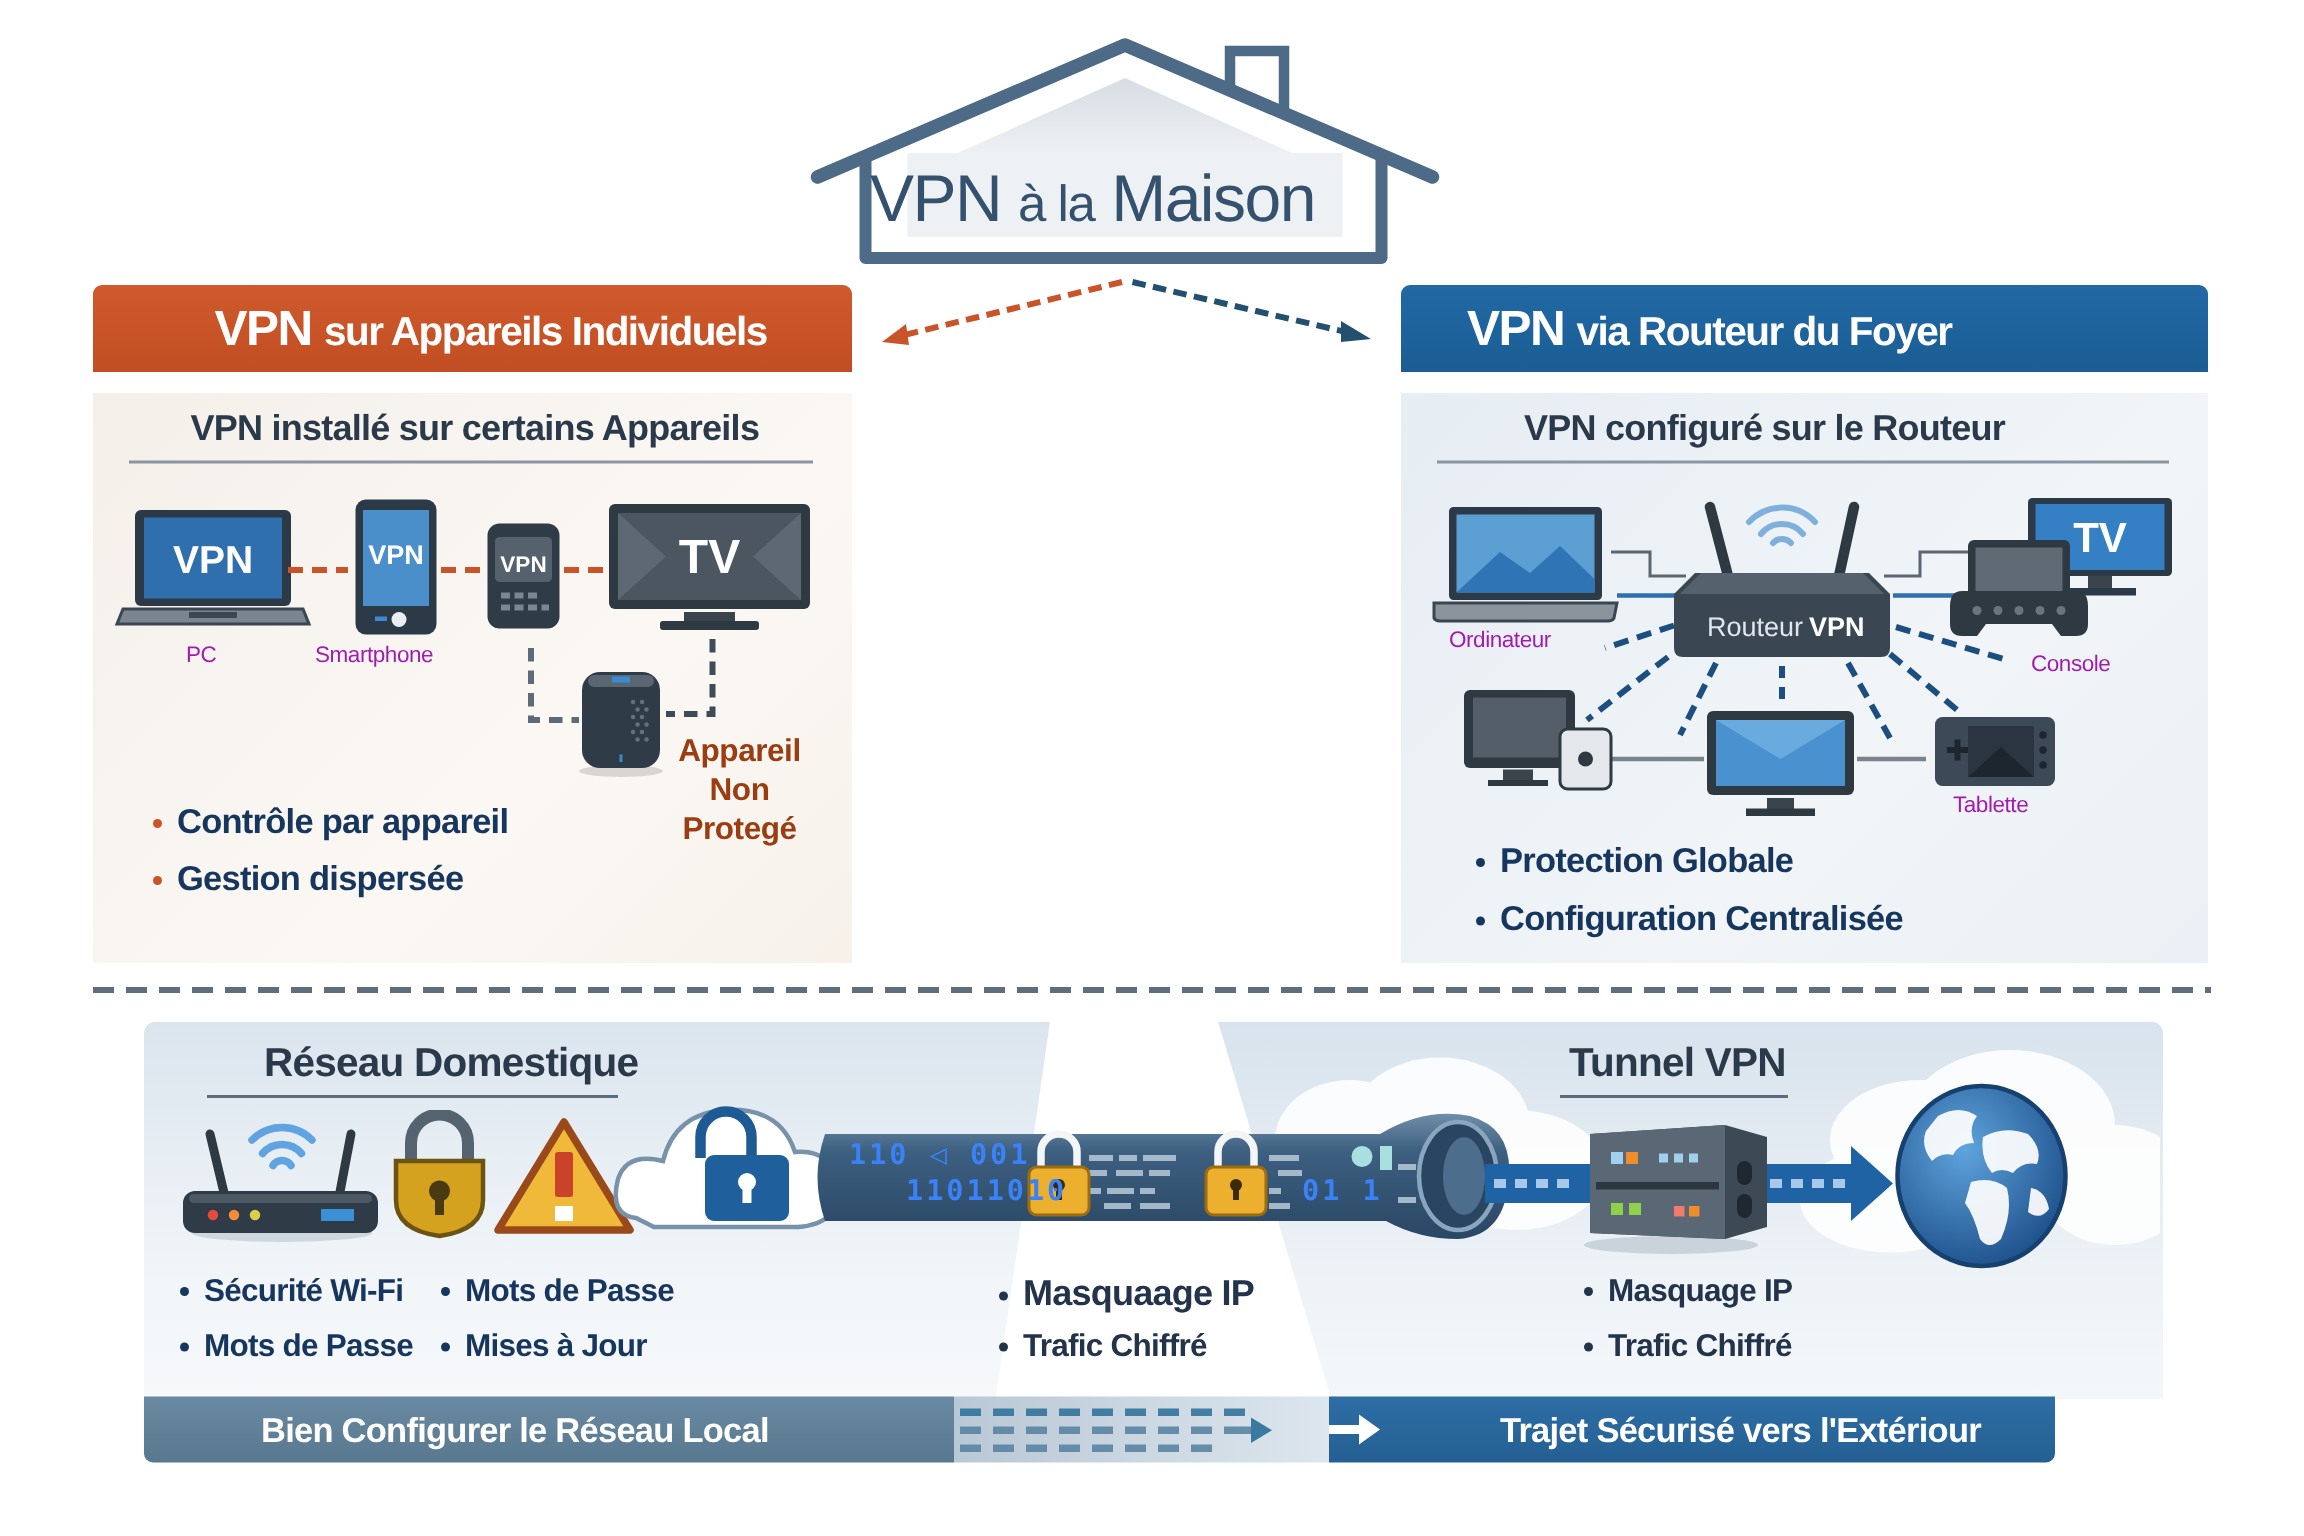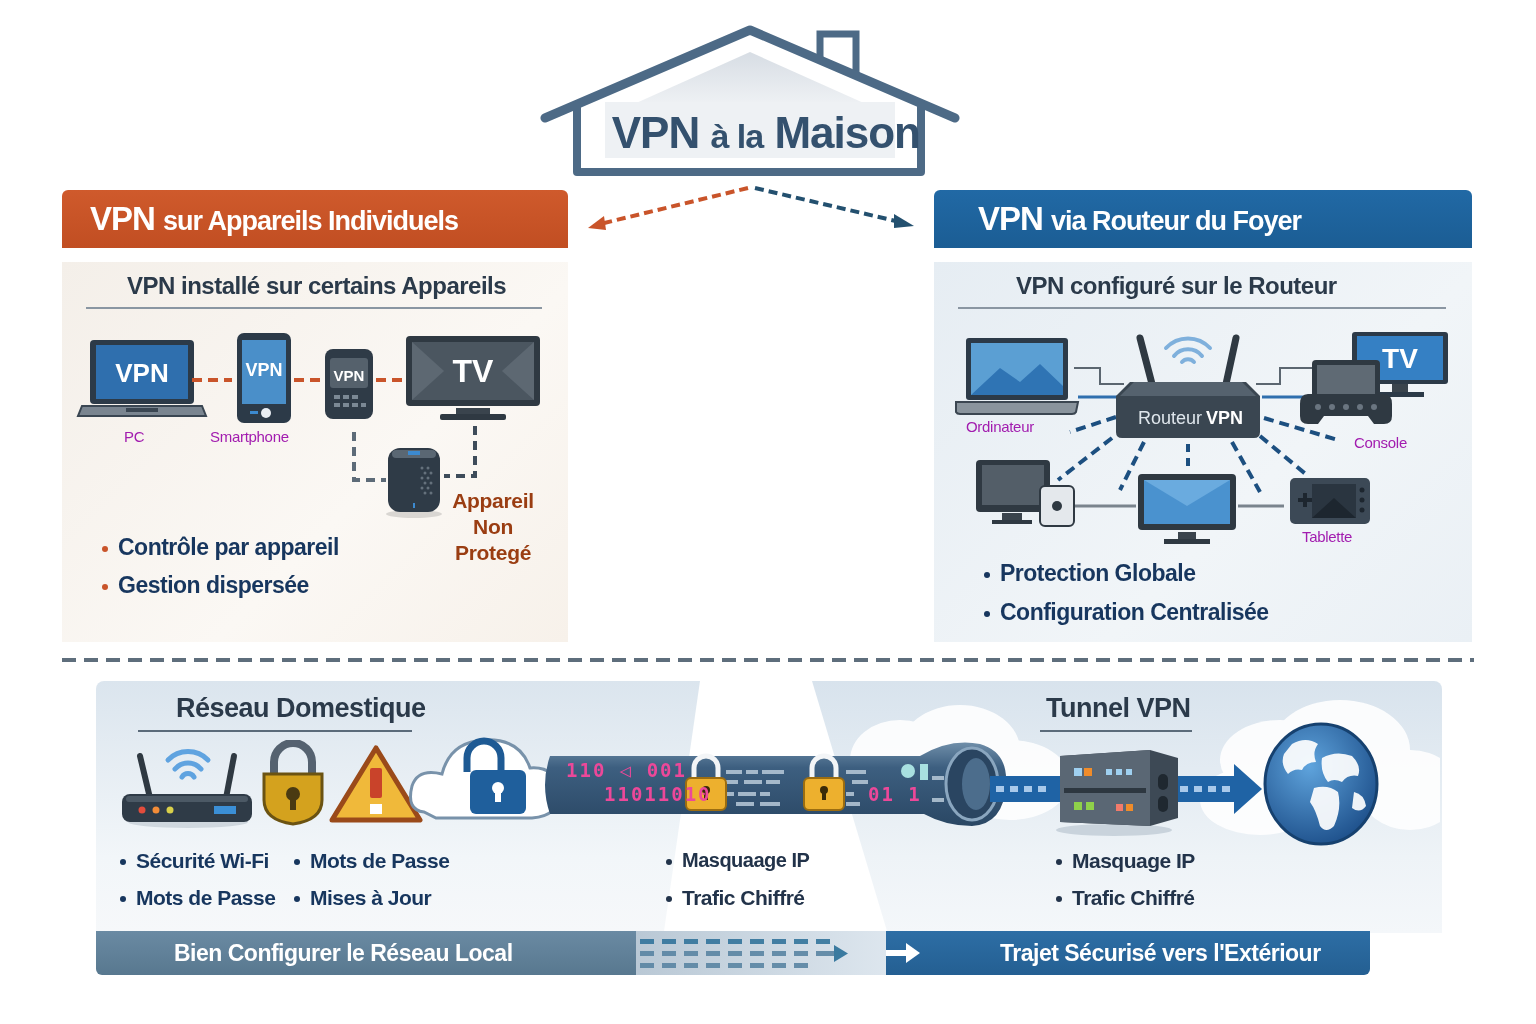--- a/index.html
+++ b/index.html
@@ -1,23 +1,23 @@
 <!DOCTYPE html>
 <html><head>
 <meta charset="utf-8">
 <style>
   html,body{margin:0;padding:0;background:#ffffff;}
   body{width:1536px;height:1024px;position:relative;overflow:hidden;font-family:"Liberation Sans","DejaVu Sans",sans-serif;}
   .abs{position:absolute;}
   
   #house{left:535px;top:22px;width:430px;height:160px;}
-  #house-title{left:580px;top:108px;width:340px;text-align:right;font-size:44px;color:#34516e;font-weight:bold;letter-spacing:-1px;}
+  #house-title{left:580px;top:108px;width:340px;text-align:left;font-size:44px;color:#34516e;font-weight:normal;letter-spacing:-1px;}
   #house-title .small{font-size:34px;}
   
-  .hdr{height:58px;border-radius:6px 6px 0 0;color:#fff;font-weight:bold;font-size:33px;line-height:58px;box-sizing:border-box;padding-left:28px;letter-spacing:-1px;}
+  .hdr{height:58px;border-radius:6px 6px 0 0;color:#fff;font-weight:bold;font-size:33px;line-height:58px;box-sizing:border-box;padding-left:81px;letter-spacing:-1px;}
   .hdr .small{font-size:27px;}
   #left-hdr{left:62px;top:190px;width:506px;background:linear-gradient(#cf5a2c,#c14e22);}
   #right-hdr{left:934px;top:190px;width:538px;background:linear-gradient(#2169a5,#1b5d94);padding-left:44px;}
   .panel{box-sizing:border-box;}
   #left-panel{left:62px;top:262px;width:506px;height:380px;background:linear-gradient(135deg,#f4efe9,#fbf8f4 60%,#f7f1ea);}
   #right-panel{left:934px;top:262px;width:538px;height:380px;background:linear-gradient(135deg,#e6edf3,#f1f5f8 60%,#eaf0f5);}
   .subtitle{font-size:24px;color:#2b3a4a;font-weight:bold;letter-spacing:-0.5px;}
   .rule{height:2px;background:#8a96a2;}
   .lbl{font-size:15px;font-weight:normal;color:#a21caf;letter-spacing:-0.3px;}
   .bul{font-size:23px;font-weight:bold;color:#17365e;letter-spacing:-0.5px;}
@@ -25,21 +25,21 @@
   .warn-lbl{font-size:21px;font-weight:bold;color:#9a3d12;text-align:center;line-height:26px;letter-spacing:-0.3px;}
   
   #divider{left:62px;top:658px;width:1412px;height:4px;background:repeating-linear-gradient(90deg,#5e6e7c 0 14px,transparent 14px 22px);}
   
   #bottom-left-bg{left:96px;top:681px;width:604px;height:252px;background:linear-gradient(180deg,#dbe5ee,#f2f6f9 70%,#f6f8fa);border-radius:8px 0 0 0;clip-path:polygon(0 0,100% 0,94% 100%,0 100%);}
   #bottom-right-bg{left:812px;top:681px;width:630px;height:252px;background:linear-gradient(180deg,#d8e3ed,#eef3f7 70%,#f4f7fa);border-radius:0 8px 0 0;clip-path:polygon(0 0,100% 0,100% 100%,12% 100%);}
   .sec-title{font-size:27px;font-weight:bold;color:#2b3a4a;letter-spacing:-0.5px;}
   #footer-left{left:96px;top:931px;width:540px;height:44px;background:linear-gradient(#6a8aa3,#58788f);border-radius:0 0 0 6px;color:#fff;font-size:23px;font-weight:bold;line-height:44px;padding-left:78px;box-sizing:border-box;letter-spacing:-0.5px;}
   #footer-mid{left:636px;top:931px;width:250px;height:44px;background:linear-gradient(90deg,#b9c8d5,#dde6ee);}
   #footer-right{left:886px;top:931px;width:484px;height:44px;background:linear-gradient(#2d6ea5,#245f92);border-radius:0 0 6px 0;color:#fff;font-size:23px;font-weight:bold;line-height:44px;padding-left:114px;box-sizing:border-box;letter-spacing:-0.5px;}
-  .binary{font-family:"DejaVu Sans Mono","Liberation Mono",monospace;font-weight:bold;color:#ec4899;font-size:19px;letter-spacing:2px;}
+  .binary{font-family:"DejaVu Sans Mono","Liberation Mono",monospace;font-weight:bold;color:#3b82f6;font-size:19px;letter-spacing:2px;}
 </style>
 </head>
 <body>
 
 <svg id="house" class="abs" viewBox="0 0 430 160">
   <defs>
     <linearGradient id="roofFill" x1="0" y1="0" x2="0" y2="1">
       <stop offset="0" stop-color="#d7dde4"></stop>
       <stop offset="1" stop-color="#f4f6f8"></stop>
     </linearGradient>
@@ -422,21 +422,21 @@
     <path d="M52,66 Q66,62 76,70 Q80,86 72,104 Q64,112 58,104 Q54,88 48,80 Z"></path>
     <path d="M92,70 Q102,72 104,84 Q98,92 90,86 Z"></path>
   </g>
 </svg>
 
 <div class="abs bul" style="left:120px;top:849px;font-size:21px;"><span class="dot" style="background:#17365e"></span><span>Sécurité Wi-Fi</span></div>
 <div class="abs bul" style="left:120px;top:886px;font-size:21px;"><span class="dot" style="background:#17365e"></span><span>Mots de Passe</span></div>
 <div class="abs bul" style="left:294px;top:849px;font-size:21px;"><span class="dot" style="background:#17365e"></span><span>Mots de Passe</span></div>
 <div class="abs bul" style="left:294px;top:886px;font-size:21px;"><span class="dot" style="background:#17365e"></span><span>Mises à Jour</span></div>
 
-<div class="abs bul" style="left:666px;top:849px;font-size:20px;color:#22334a;"><span class="dot" style="background:#22334a"></span><span>Masquaage IP</span></div>
+<div class="abs bul" style="left:666px;top:849px;font-size:24px;color:#22334a;"><span class="dot" style="background:#22334a"></span><span>Masquaage IP</span></div>
 <div class="abs bul" style="left:666px;top:886px;font-size:21px;color:#22334a;"><span class="dot" style="background:#22334a"></span><span>Trafic Chiffré</span></div>
 
 <div class="abs bul" style="left:1056px;top:849px;font-size:21px;color:#22334a;"><span class="dot" style="background:#22334a"></span><span>Masquage IP</span></div>
 <div class="abs bul" style="left:1056px;top:886px;font-size:21px;color:#22334a;"><span class="dot" style="background:#22334a"></span><span>Trafic Chiffré</span></div>
 
 <div id="footer-left" class="abs">Bien Configurer le Réseau Local</div>
 <svg id="footer-mid" class="abs" viewBox="0 0 250 44">
   <g fill="#c6d3de">
       <rect x="-44" y="19" width="8" height="6"></rect>
     </g>

